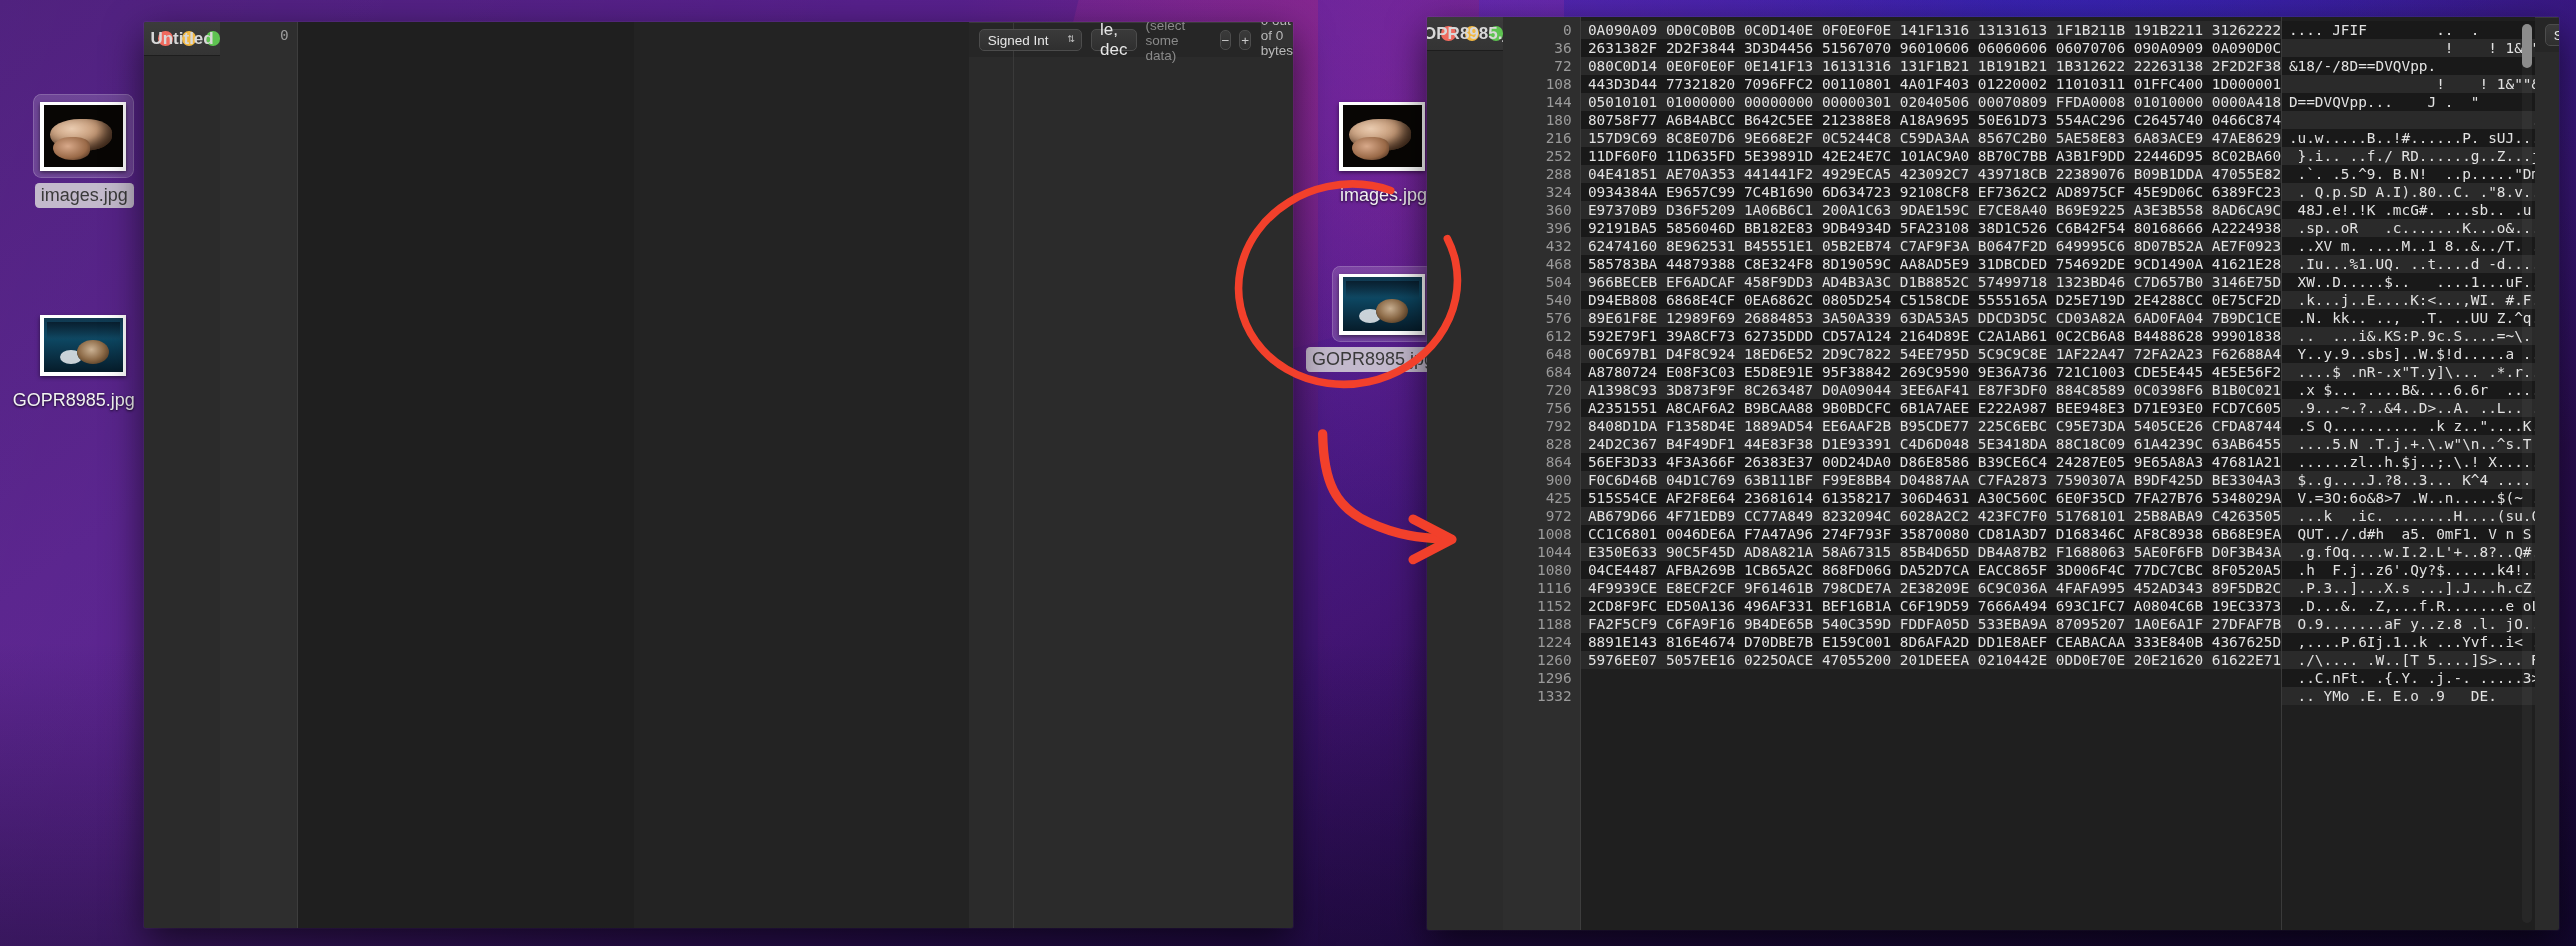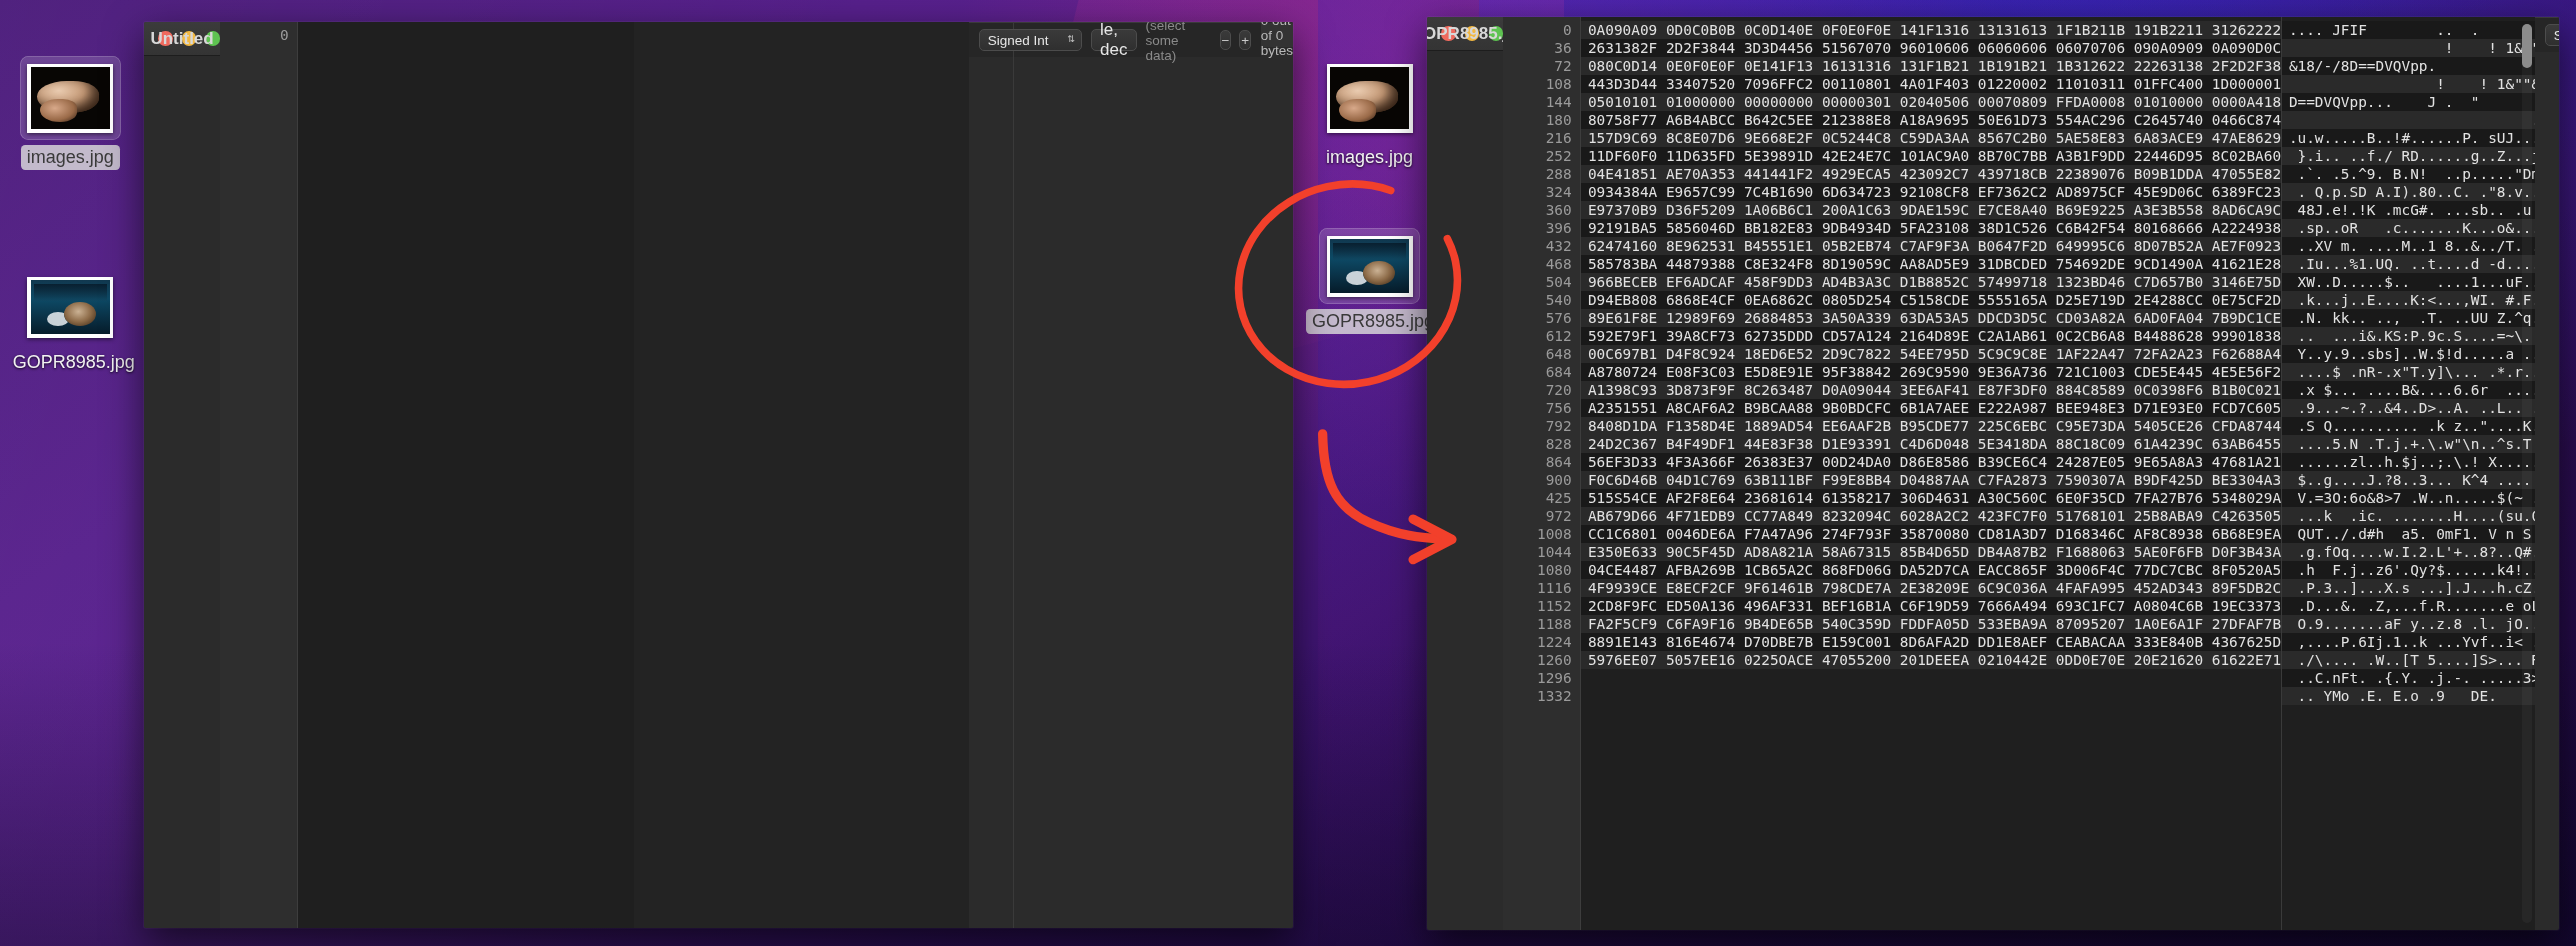--- a/index.html
+++ b/index.html
@@ -26,21 +26,21 @@
   .f3 { left:972px; top:0; width:592px; height:439px;
         background: linear-gradient(200deg, rgba(190,50,150,0.30) 0%, rgba(120,30,110,0.0) 78%);
         clip-path: polygon(18% 0, 100% 0, 100% 62%, 0 100%); }
   .f4 { left:0; top:642px; width:2576px; height:304px;
         background: linear-gradient(180deg, rgba(10,4,30,0.0) 0%, rgba(10,4,30,0.45) 100%); }
   .f5 { left:1479px; top:0; width:1097px; height:947px;
         background: linear-gradient(135deg, rgba(60,45,220,0.30) 0%, rgba(25,10,70,0.0) 50%);
         clip-path: polygon(0 0, 100% 0, 100% 40%, 30% 100%, 0 72%); }
 
   
-  .desk-icon { position: absolute; width: 127px; text-align: center; }
+  .desk-icon { position: absolute; width: 127px; text-align: right; margin-top: 38px; }
   .icon-thumb-wrap { display:inline-block; padding: 7.6px; border-radius: 8.5px; }
   .icon-thumb-wrap.selected { background: rgba(255,255,255,0.16); box-shadow: inset 0 0 0 0.8px rgba(255,255,255,0.22); }
   .thumb {
     display:block; background:#fff; padding:3.4px;
     box-shadow: 0 1.7px 4.2px rgba(0,0,0,0.55);
   }
   .icon-label {
     display:inline-block; margin-top:5px; padding:1.7px 6px; border-radius:4.2px;
     font-size:18px; color:#f2f2f2; text-shadow:0 0.8px 2.5px rgba(0,0,0,0.85);
     white-space:nowrap;
@@ -307,21 +307,21 @@
           <div class="off">1188</div>
           <div class="off">1224</div>
           <div class="off">1260</div>
           <div class="off">1296</div>
           <div class="off">1332</div>
         </div>
       <div class="hexcols" id="hex-right">
           <div class="row alt">0A090A09 0D0C0B0B 0C0D140E 0F0E0F0E 141F1316 13131613 1F1B211B 191B2211 31262222</div>
           <div class="row dk">2631382F 2D2F3844 3D3D4456 51567070 96010606 06060606 06070706 090A0909 0A090D0C</div>
           <div class="row alt">080C0D14 0E0F0E0F 0E141F13 16131316 131F1B21 1B191B21 1B312622 22263138 2F2D2F38</div>
-          <div class="row dk">443D3D44 33407520 7096FFC2 00110801 4A01F403 01220002 11010311 01FFC400 1D000001</div>
+          <div class="row dk">443D3D44 77321820 7096FFC2 00110801 4A01F403 01220002 11010311 01FFC400 1D000001</div>
           <div class="row alt">05010101 01000000 00000000 00000301 02040506 00070809 FFDA0008 01010000 0000A418</div>
           <div class="row dk">80758F77 A6B4ABCC B642C5EE 212388E8 A18A9695 50E61D73 554AC296 C2645740 0466C874</div>
           <div class="row alt">157D9C69 8C8E07D6 9E668E2F 0C5244C8 C59DA3AA 8567C2B0 5AE58E83 6A83ACE9 47AE8629</div>
           <div class="row dk">11DF60F0 11D635FD 5E39891D 42E24E7C 101AC9A0 8B70C7BB A3B1F9DD 22446D95 8C02BA60</div>
           <div class="row alt">04E41851 AE70A353 441441F2 4929ECA5 423092C7 439718CB 22389076 B09B1DDA 47055E82</div>
           <div class="row dk">0934384A E9657C99 7C4B1690 6D634723 92108CF8 EF7362C2 AD8975CF 45E9D06C 6389FC23</div>
           <div class="row alt">E97370B9 D36F5209 1A06B6C1 200A1C63 9DAE159C E7CE8A40 B69E9225 A3E3B558 8AD6CA9C</div>
           <div class="row dk">92191BA5 5856046D BB182E83 9DB4934D 5FA23108 38D1C526 C6B42F54 80168666 A2224938</div>
           <div class="row alt">62474160 8E962531 B45551E1 05B2EB74 C7AF9F3A B0647F2D 649995C6 8D07B52A AE7F0923</div>
           <div class="row dk">585783BA 44879388 C8E324F8 8D19059C AA8AD5E9 31DBCDED 754692DE 9CD1490A 41621E28</div>

